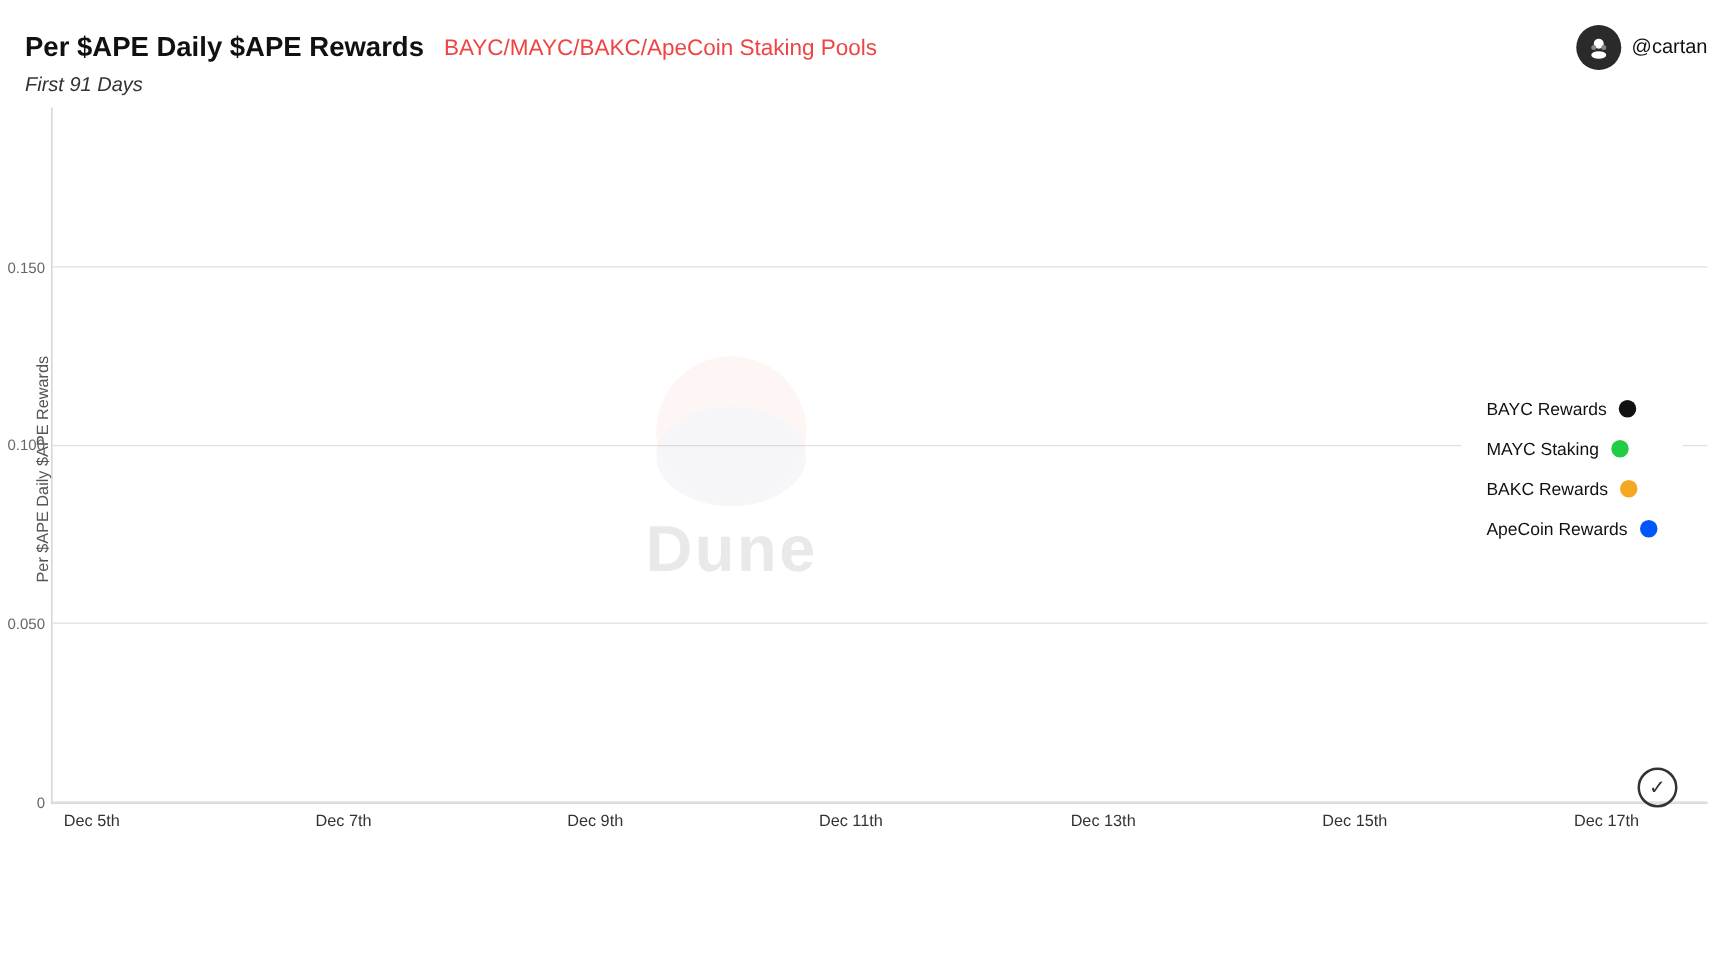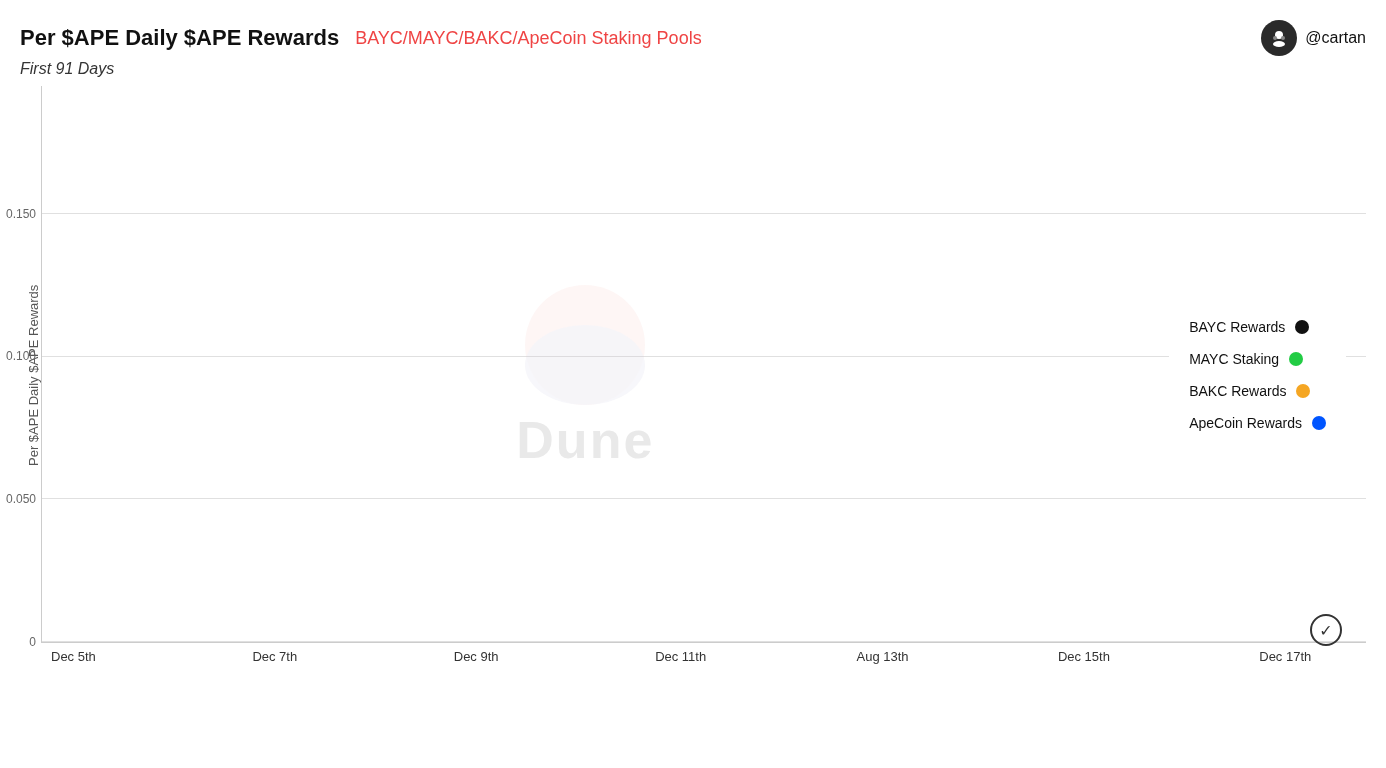--- a/index.html
+++ b/index.html
@@ -325,21 +325,21 @@
         </div>
       <div class="x-axis" id="x-axis">
       <div class="x-label">Dec 5th</div>
           <div class="x-label"></div>
           <div class="x-label">Dec 7th</div>
           <div class="x-label"></div>
           <div class="x-label">Dec 9th</div>
           <div class="x-label"></div>
           <div class="x-label">Dec 11th</div>
           <div class="x-label"></div>
-          <div class="x-label">Aug 13th</div>
+          <div class="x-label">Dec 13th</div>
           <div class="x-label"></div>
           <div class="x-label">Dec 15th</div>
           <div class="x-label"></div>
           <div class="x-label">Dec 17th</div>
         </div>
     </div>
 
     <div class="legend" id="legend">
     <div class="legend-item">
           <span>BAYC Rewards</span>

